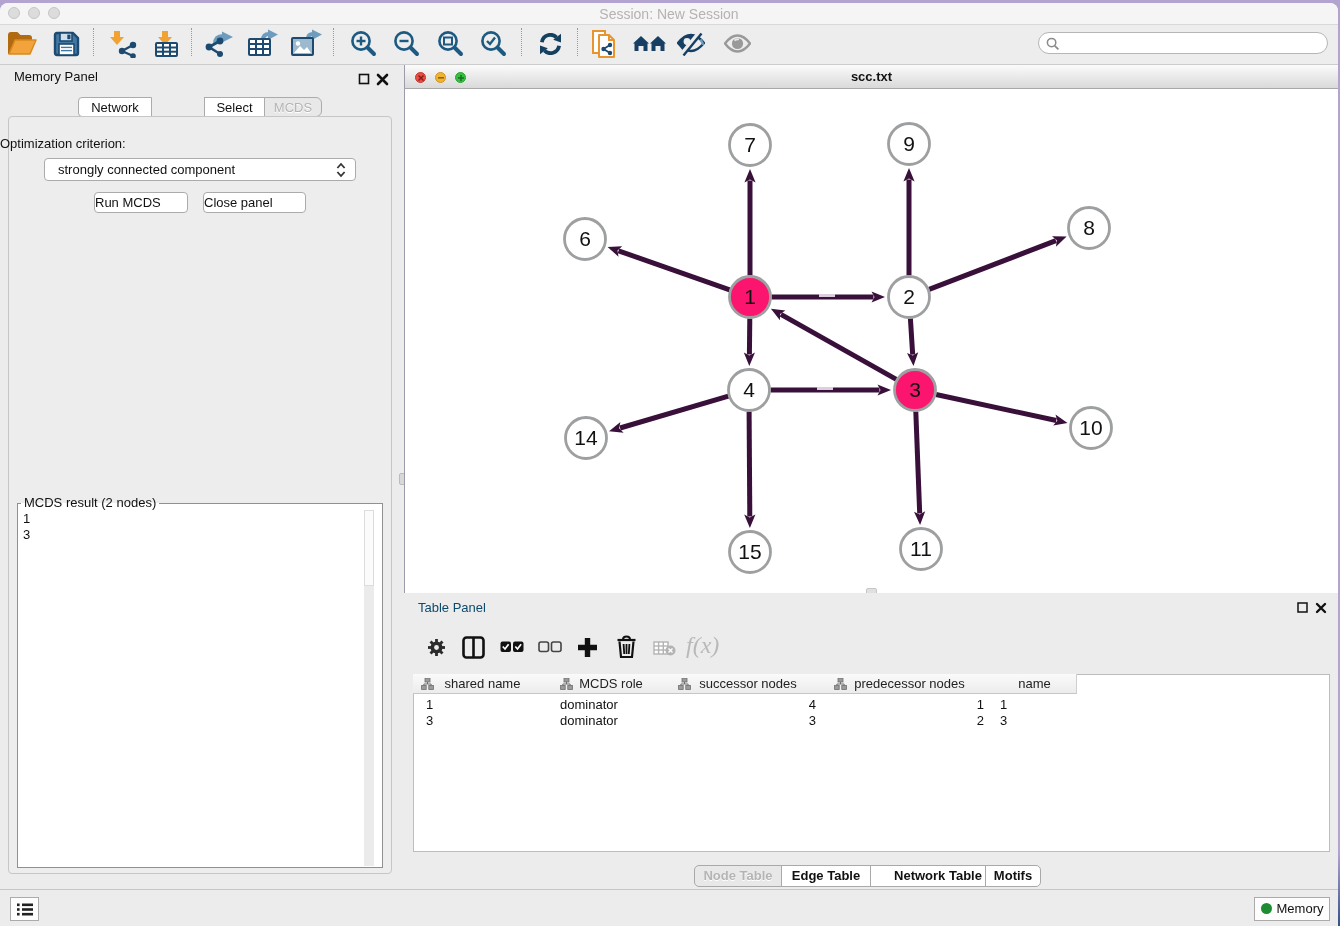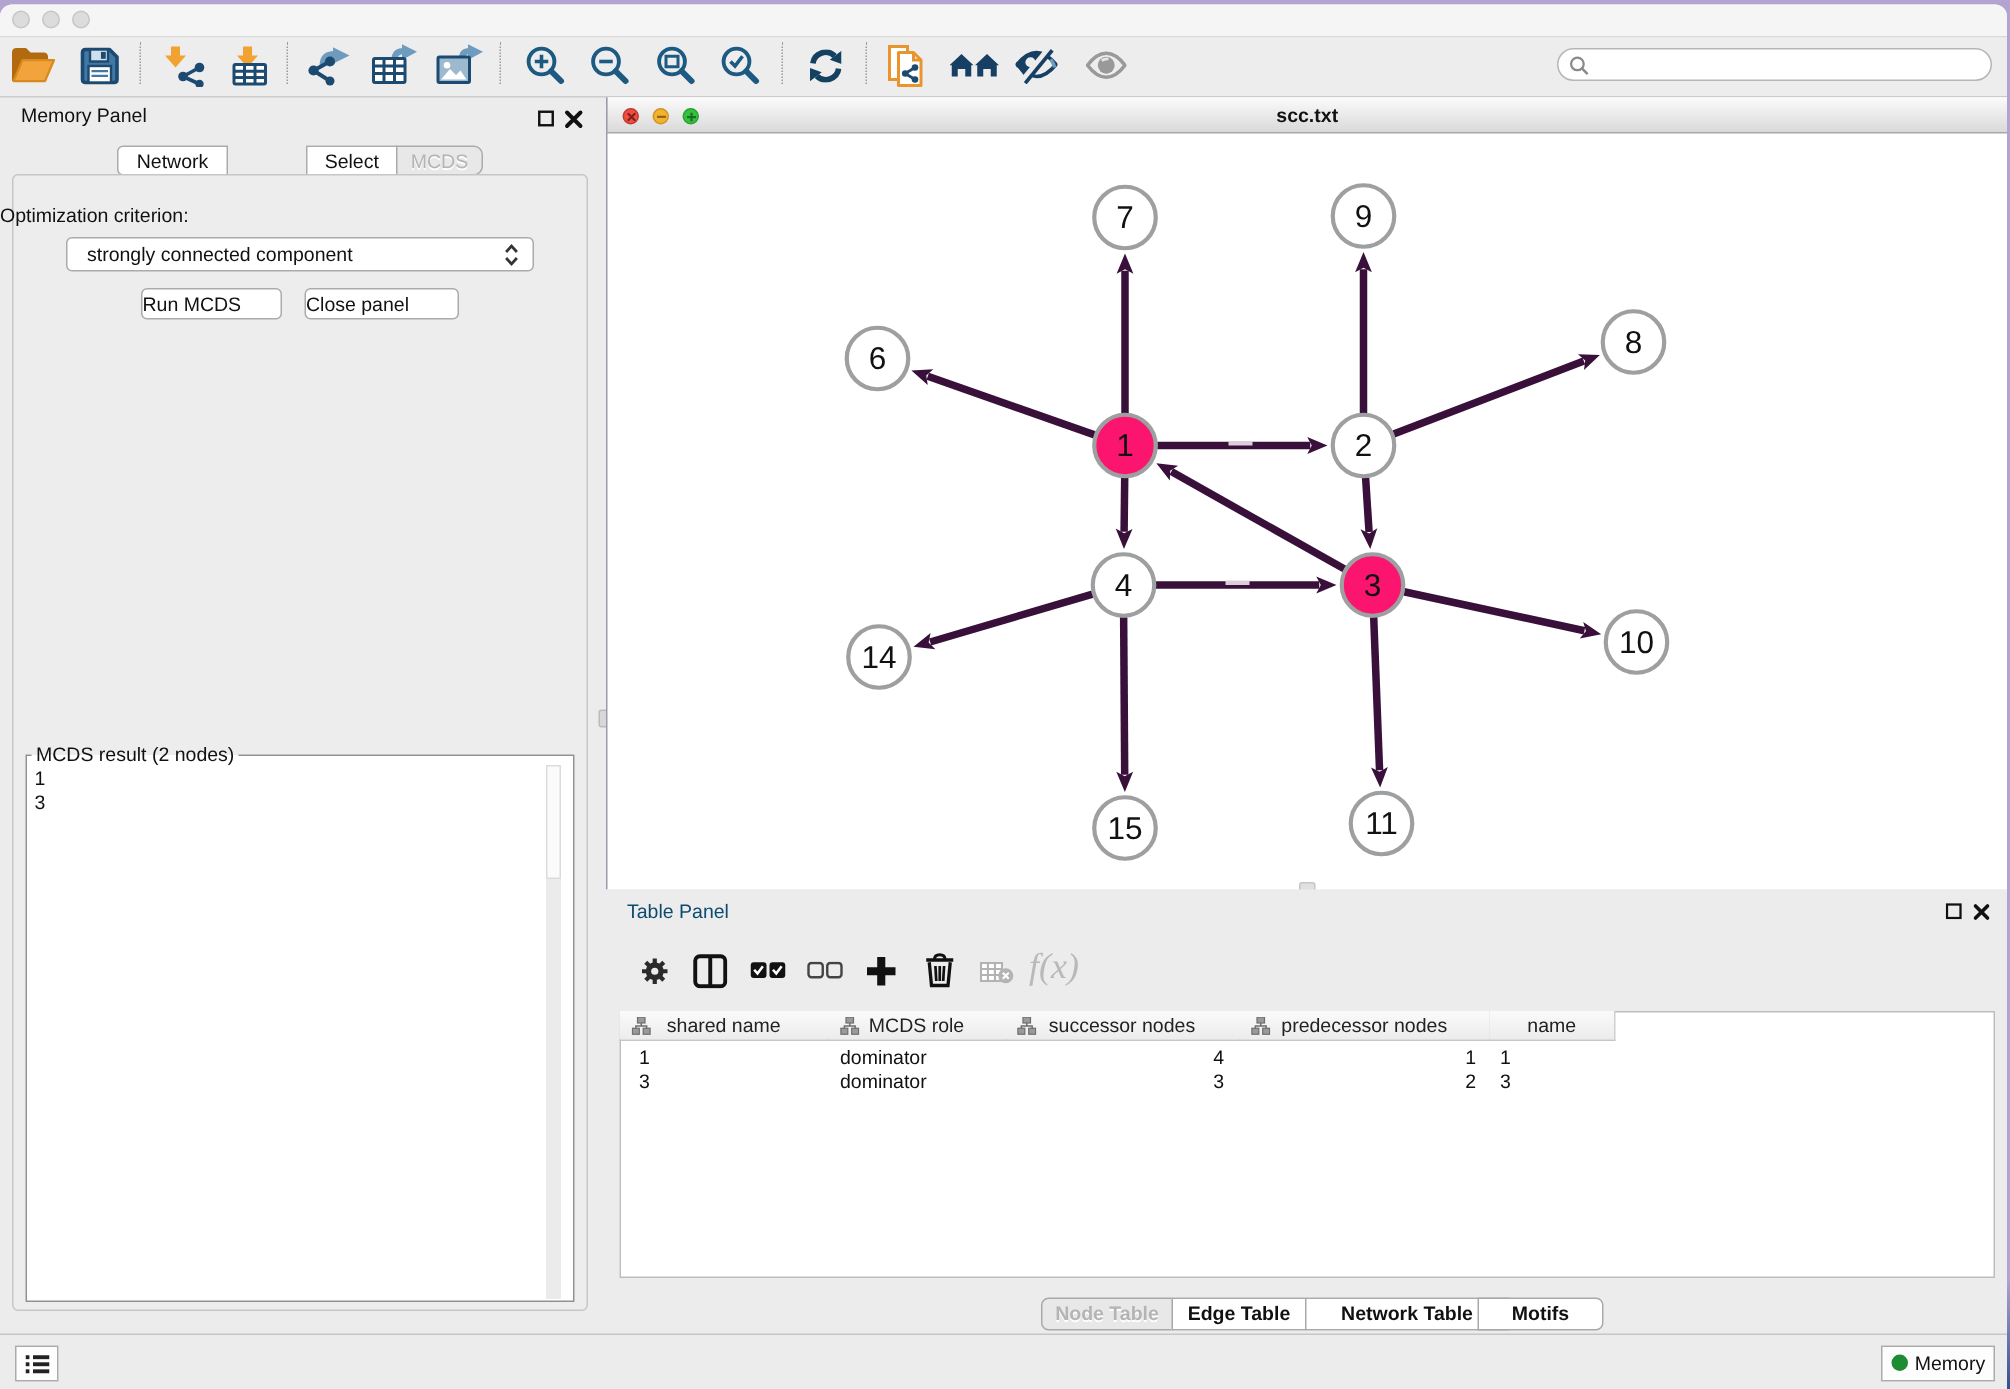--- a/index.html
+++ b/index.html
@@ -75,20 +75,21 @@
           border:1px solid #ababab;box-sizing:border-box;font-size:13px;color:#111;
           text-align:center;line-height:22px;}
 </style>
 </head>
 <body>
 <div id="win"></div>
 <div id="titlebar">
   <div class="tl" style="left:8px"></div>
   <div class="tl" style="left:28px"></div>
   <div class="tl" style="left:48px"></div>
+  <div id="wtitle">Session: New Session</div>
 </div>
 <div id="toolbar"></div>
 <div class="sep" style="left:93px;top:28px;"></div>
 <div class="sep" style="left:191px;top:28px;"></div>
 <div class="sep" style="left:333px;top:28px;"></div>
 <div class="sep" style="left:521px;top:28px;"></div>
 <div class="sep" style="left:577px;top:28px;"></div>
 
 <svg class="abs" style="left:7px;top:31px" width="30" height="26" viewBox="0 0 30 26">
  <path d="M2 23 L2 4 Q2 2 4 2 L10 2 L13 5 L22 5 Q24 5 24 7 L24 9" fill="#b26a10" stroke="#b26a10" stroke-width="2" stroke-linejoin="round"></path>
@@ -428,21 +429,21 @@
 <div class="trow" style="left:560px;top:713px;">dominator</div>
 <div class="trow" style="left:670px;width:146px;top:697px;text-align:right;">4</div>
 <div class="trow" style="left:670px;width:146px;top:713px;text-align:right;">3</div>
 <div class="trow" style="left:826px;width:158px;top:697px;text-align:right;">1</div>
 <div class="trow" style="left:826px;width:158px;top:713px;text-align:right;">2</div>
 <div class="trow" style="left:1000px;top:697px;">1</div>
 <div class="trow" style="left:1000px;top:713px;">3</div>
 <div class="btab" style="left:694px;width:88px;border-radius:5px 0 0 5px;background:#e8e8e8;color:#b4b4b4;text-shadow:0 1px 0 #fff;">Node Table</div>
 <div class="btab" style="left:781px;width:90px;">Edge Table</div>
 <div class="btab" style="left:870px;width:136px;">Network Table</div>
-<div class="btab" style="left:985px;width:84px;border-radius:0 5px 5px 0;">Motifs</div>
+<div class="btab" style="left:985px;width:56px;border-radius:0 5px 5px 0;">Motifs</div>
 
 <div id="statusbar"></div>
 <div id="listbtn">
  <svg style="position:absolute;left:6px;top:5px" width="16" height="13" viewBox="0 0 16 13">
   <g fill="#222">
    <rect x="0" y="0.5" width="2.6" height="2.6"></rect>
         <rect x="5" y="0.5" width="11" height="2.6"></rect>
    <rect x="0" y="5.2" width="2.6" height="2.6"></rect>
         <rect x="5" y="5.2" width="11" height="2.6"></rect>
    <rect x="0" y="9.9" width="2.6" height="2.6"></rect>

